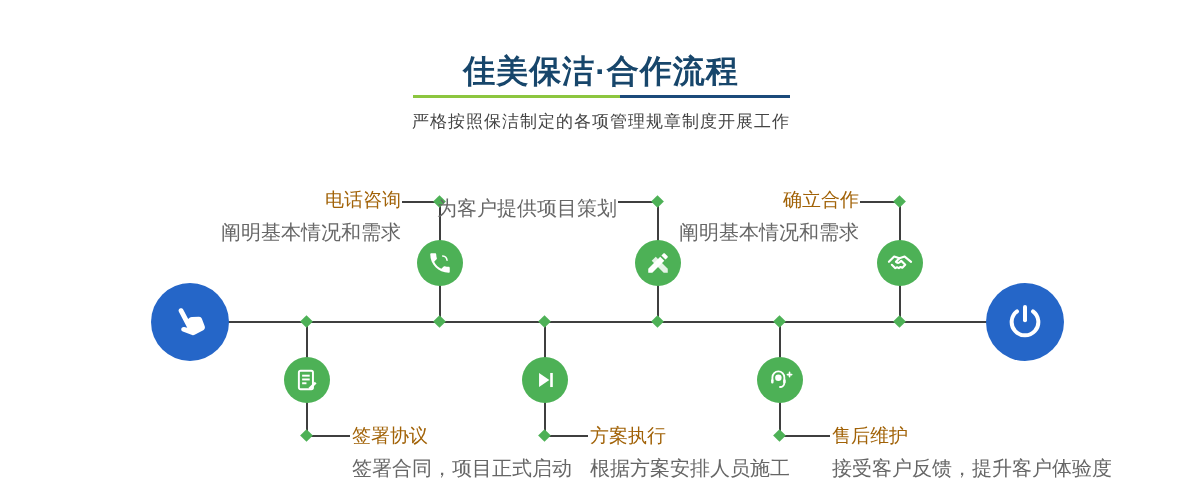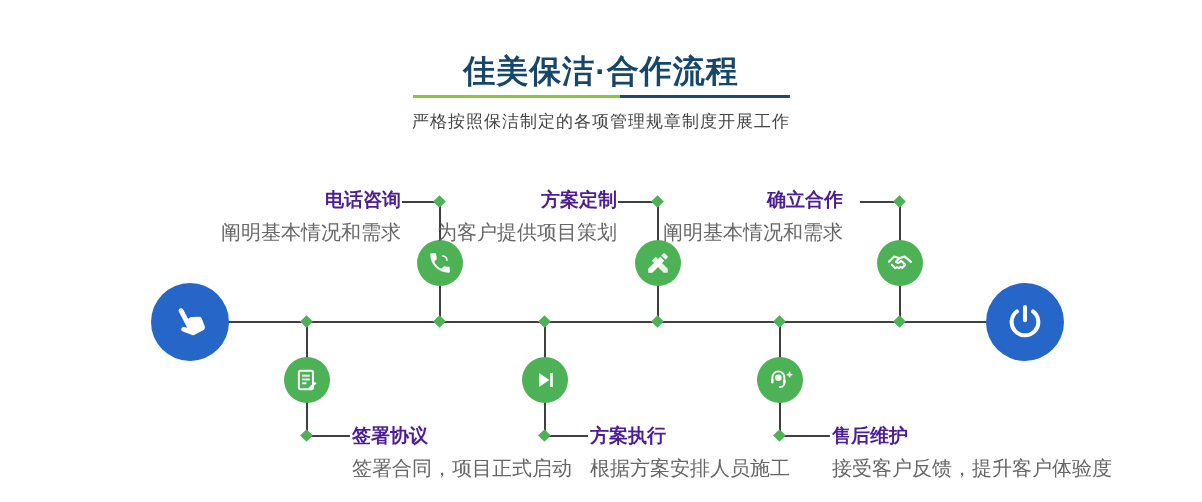--- a/index.html
+++ b/index.html
@@ -40,21 +40,21 @@
     display:flex;align-items:center;justify-content:center;
     z-index:3;
   }
   .node-green{width:46px;height:46px;background:#4db156;}
   .node-blue{width:78px;height:78px;background:#2566c8;}
   .node svg{display:block;}
   
   .step-label{position:absolute;z-index:4;}
   .step-label.align-right{text-align:right;}
   .step-label.align-left{text-align:left;}
-  .step-title{font-size:19px;font-weight:bold;color:#4c1d95;line-height:24px;white-space:nowrap;}
+  .step-title{font-size:19px;font-weight:normal;color:#a16207;line-height:24px;white-space:nowrap;}
   .step-desc{font-size:20px;color:#666666;margin-top:7px;white-space:nowrap;}
 </style>
 </head>
 <body>
 
 <div class="canvas">
 
   <div class="page-title">佳美保洁·合作流程</div>
   <div class="divider">
     <div class="seg-green"></div>
@@ -167,24 +167,23 @@
         <path d="M18.8 7h4M20.8 5v4" stroke-width="1.5"></path>
       </svg>
     </span>
   </div>
 
   <div class="step-label align-right" style="right:801px;top:188px;">
     <div class="step-title">电话咨询</div>
     <div class="step-desc">阐明基本情况和需求</div>
   </div>
   <div class="step-label align-right" style="right:585px;top:188px;">
-    <div class="step-title">方案定制</div>
     <div class="step-desc">为客户提供项目策划</div>
   </div>
-  <div class="step-label align-right" style="right:359px;top:188px;">
+  <div class="step-label align-right" style="right:343px;top:188px;">
     <div class="step-title">确立合作</div>
     <div class="step-desc">阐明基本情况和需求</div>
   </div>
 
   <div class="step-label align-left" style="left:590px;top:424px;">
     <div class="step-title">方案执行</div>
     <div class="step-desc">根据方案安排人员施工</div>
   </div>
   <div class="step-label align-left" style="left:352px;top:424px;">
     <div class="step-title">签署协议</div>

